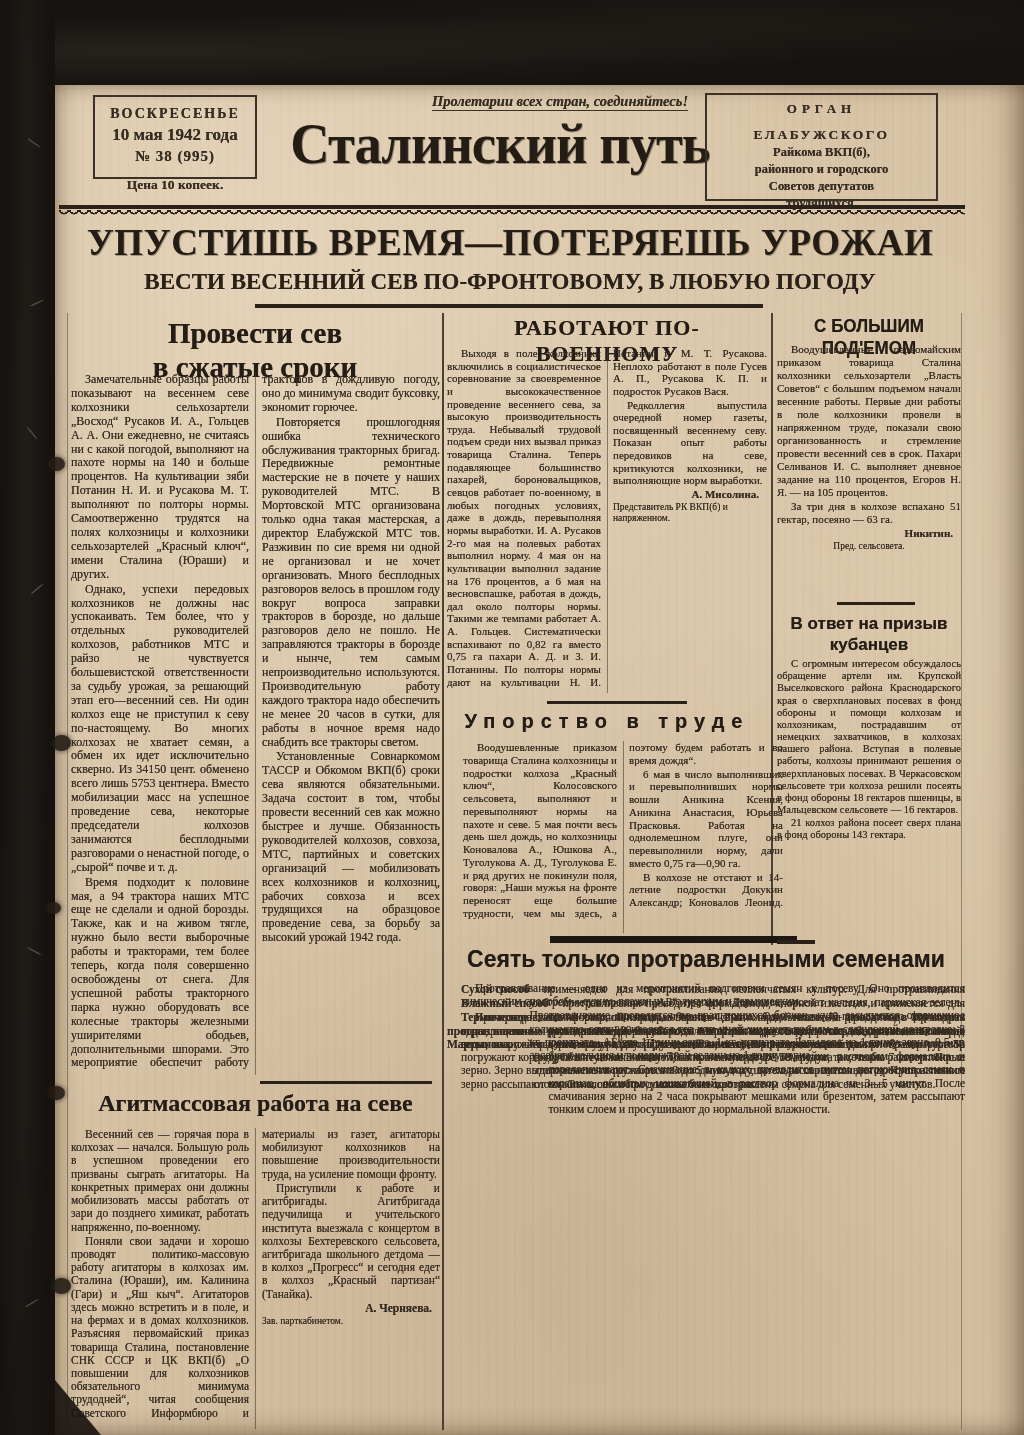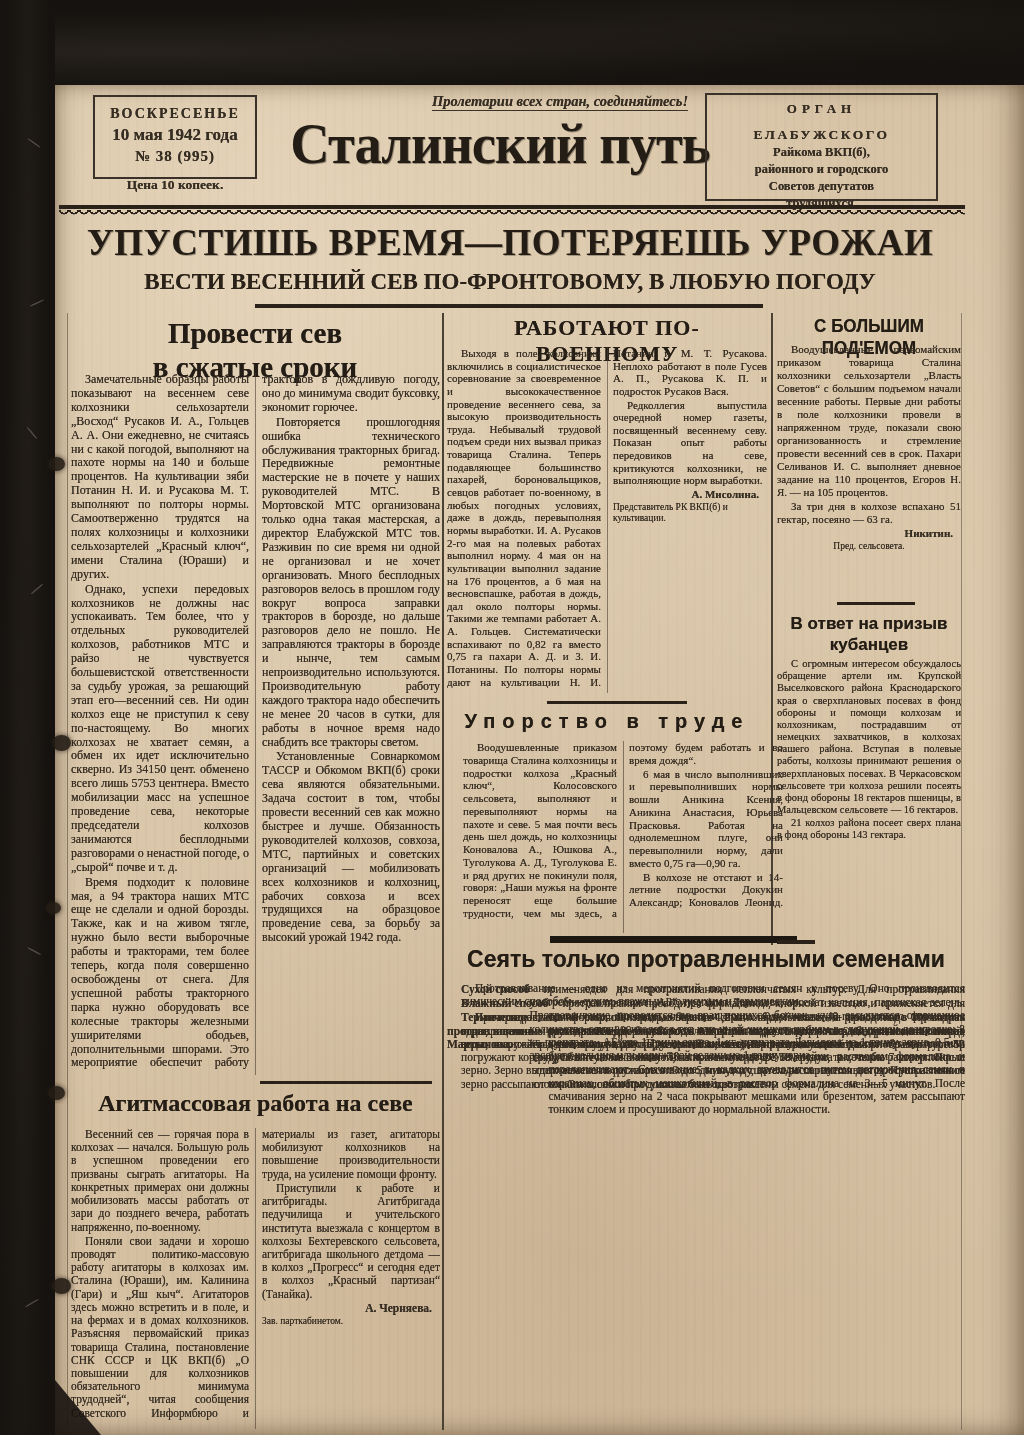--- a/index.html
+++ b/index.html
@@ -157,33 +157,33 @@
       <p>Замечательные образцы работы показывают на весеннем севе колхозники сельхозартели „Восход“ Русаков И. А., Гольцев А. А. Они ежедневно, не считаясь ни с какой погодой, выполняют на пахоте нормы на 140 и больше процентов. На культивации зяби Потанин Н. И. и Русакова М. Т. выполняют по полторы нормы. Самоотверженно трудятся на полях колхозницы и колхозники сельхозартелей „Красный ключ“, имени Сталина (Юраши) и других.</p>
       <p>Однако, успехи передовых колхозников не должны нас успокаивать. Тем более, что у отдельных руководителей колхозов, работников МТС и райзо не чувствуется большевистской ответственности за судьбу урожая, за решающий этап его—весенний сев. Ни один колхоз еще не приступил к севу по-настоящему. Во многих колхозах не хватает семян, а обмен их идет исключительно скверно. Из 34150 цент. обменено всего лишь 5753 центнера. Вместо мобилизации масс на успешное проведение сева, некоторые председатели колхозов занимаются бесплодными разговорами о ненастной погоде, о „сырой“ почве и т. д.</p>
       <p>Время подходит к половине мая, а 94 трактора наших МТС еще не сделали и одной борозды. Также, как и на живом тягле, нужно было вести выборочные работы и тракторами, тем более теперь, когда поля совершенно освобождены от снега. Для успешной работы тракторного парка нужно оборудовать все колесные тракторы железными уширителями ободьев, дополнительными шпорами. Это мероприятие обеспечит работу тракторов в дождливую погоду, оно до минимума сводит буксовку, экономит горючее.</p>
       <p>Повторяется прошлогодняя ошибка технического обслуживания тракторных бригад. Передвижные ремонтные мастерские не в почете у наших руководителей МТС. В Мортовской МТС организована только одна такая мастерская, а директор Елабужской МТС тов. Разживин по сие время ни одной не организовал и не хочет организовать. Много бесплодных разговоров велось в прошлом году вокруг вопроса заправки тракторов в борозде, но дальше разговоров дело не пошло. Не заправляются тракторы в борозде и нынче, тем самым непроизводительно используются. Производительную работу каждого трактора надо обеспечить не менее 20 часов в сутки, для работы в ночное время надо снабдить все тракторы светом.</p>
       <p>Установленные Совнаркомом ТАССР и Обкомом ВКП(б) сроки сева являются обязательными. Задача состоит в том, чтобы провести весенний сев как можно быстрее и лучше. Обязанность руководителей колхозов, совхоза, МТС, партийных и советских организаций — мобилизовать всех колхозников и колхозниц, рабочих совхоза и всех трудящихся на образцовое проведение сева, за борьбу за высокий урожай 1942 года.</p>
     </div>
     <div class="a1-end-rule"></div>
 
     <div class="a2-title">Агитмассовая работа на севе</div>
     <div class="a2-body body-cols">
-      <p>Весенний сев — горячая пора в колхозах — начался. Большую роль в успешном проведении его призваны сыграть агитаторы. На конкретных примерах они должны мобилизовать массы работать от зари до позднего вечера, работать напряженно, по-военному.</p>
+      <p>Весенний сев — горячая пора в колхозах — начался. Большую роль в успешном проведении его призваны сыграть агитаторы. На конкретных примерах они должны мобилизовать массы работать от зари до позднего химикат, работать напряженно, по-военному.</p>
       <p>Поняли свои задачи и хорошо проводят политико-массовую работу агитаторы в колхозах им. Сталина (Юраши), им. Калинина (Гари) и „Яш кыч“. Агитаторов здесь можно встретить и в поле, и на фермах и в домах колхозников. Разъясняя первомайский приказ товарища Сталина, постановление СНК СССР и ЦК ВКП(б) „О повышении для колхозников обязательного минимума трудодней“, читая сообщения Советского Информбюро и материалы из газет, агитаторы мобилизуют колхозников на повышение производительности труда, на усиление помощи фронту.</p>
       <p>Приступили к работе и агитбригады. Агитбригада педучилища и учительского института выезжала с концертом в колхозы Бехтеревского сельсовета, агитбригада школьного детдома — в колхоз „Прогресс“ и сегодня едет в колхоз „Красный партизан“ (Танайка).</p>
       <p class="byline">А. Черняева.</p>
       <p class="byline-role">Зав. парткабинетом.</p>
     </div>
 
     <div class="a3-title">РАБОТАЮТ ПО-ВОЕННОМУ</div>
     <div class="a3-body body-cols">
       <p>Выходя в поле, колхозники включились в социалистическое соревнование за своевременное и высококачественное проведение весеннего сева, за высокую производительность труда. Небывалый трудовой подъем среди них вызвал приказ товарища Сталина. Теперь подавляющее большинство пахарей, бороновальщиков, севцов работает по-военному, в любых погодных условиях, даже в дождь, перевыполняя нормы выработки. И. А. Русаков 2-го мая на полевых работах выполнил норму. 4 мая он на культивации выполнил задание на 176 процентов, а 6 мая на весновспашке, работая в дождь, дал около полторы нормы. Такими же темпами работает А. А. Гольцев. Систематически вспахивают по 0,82 га вместо 0,75 га пахари А. Д. и З. И. Потанины. По полторы нормы дают на культивации Н. И. Потанин и М. Т. Русакова. Неплохо работают в поле Гусев А. П., Русакова К. П. и подросток Русаков Вася.</p>
       <p>Редколлегия выпустила очередной номер газеты, посвященный весеннему севу. Показан опыт работы передовиков на севе, критикуются колхозники, не выполняющие норм выработки.</p>
       <p class="byline">А. Мисолина.</p>
-      <p class="byline-role">Представитель РК ВКП(б) и культивации.</p>
+      <p class="byline-role">Представитель РК ВКП(б) и напряженном.</p>
     </div>
     <div class="a3-end-rule"></div>
 
     <div class="a4-title">Упорство в труде</div>
     <div class="a4-body body-cols">
       <p>Воодушевленные приказом товарища Сталина колхозницы и подростки колхоза „Красный ключ“, Колосовского сельсовета, выполняют и перевыполняют нормы на пахоте и севе. 5 мая почти весь день шел дождь, но колхозницы Коновалова А., Юшкова А., Туголукова А. Д., Туголукова Е. и ряд других не покинули поля, говоря: „Наши мужья на фронте переносят еще большие трудности, чем мы здесь, а поэтому будем работать и во время дождя“.</p>
       <p>6 мая в число выполнивших и перевыполнивших нормы вошли Аникина Ксения, Аникина Анастасия, Юрьева Прасковья. Работая на однолемешном плуге, они перевыполнили норму, дали вместо 0,75 га—0,90 га.</p>
       <p>В колхозе не отстают и 14-летние подростки Докукин Александр; Коновалов Леонид. Первый вспахал 1 га, а другой 0,75 га.</p>
       <p class="byline">А. Булашева.</p>
     </div>

